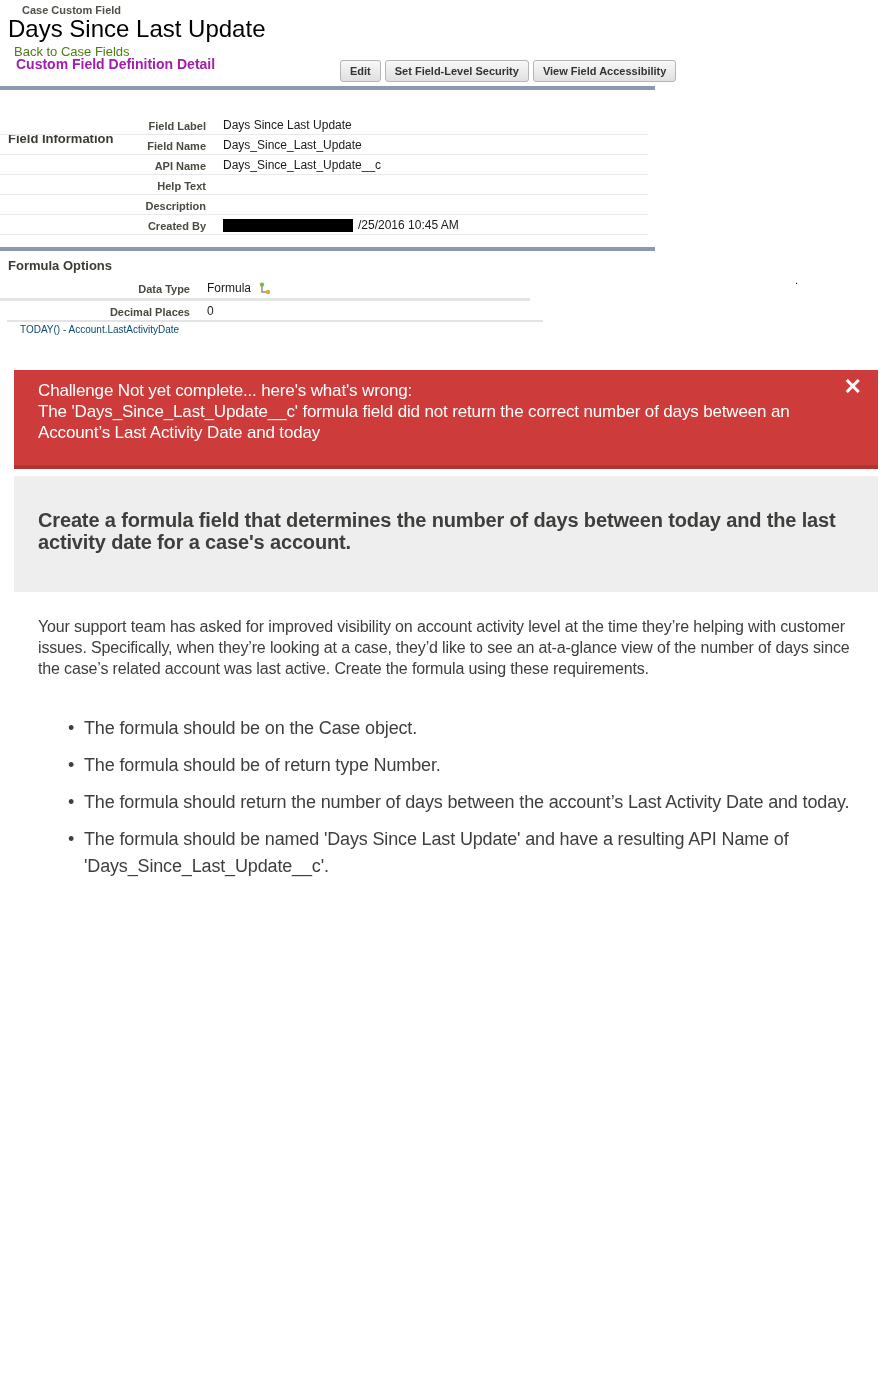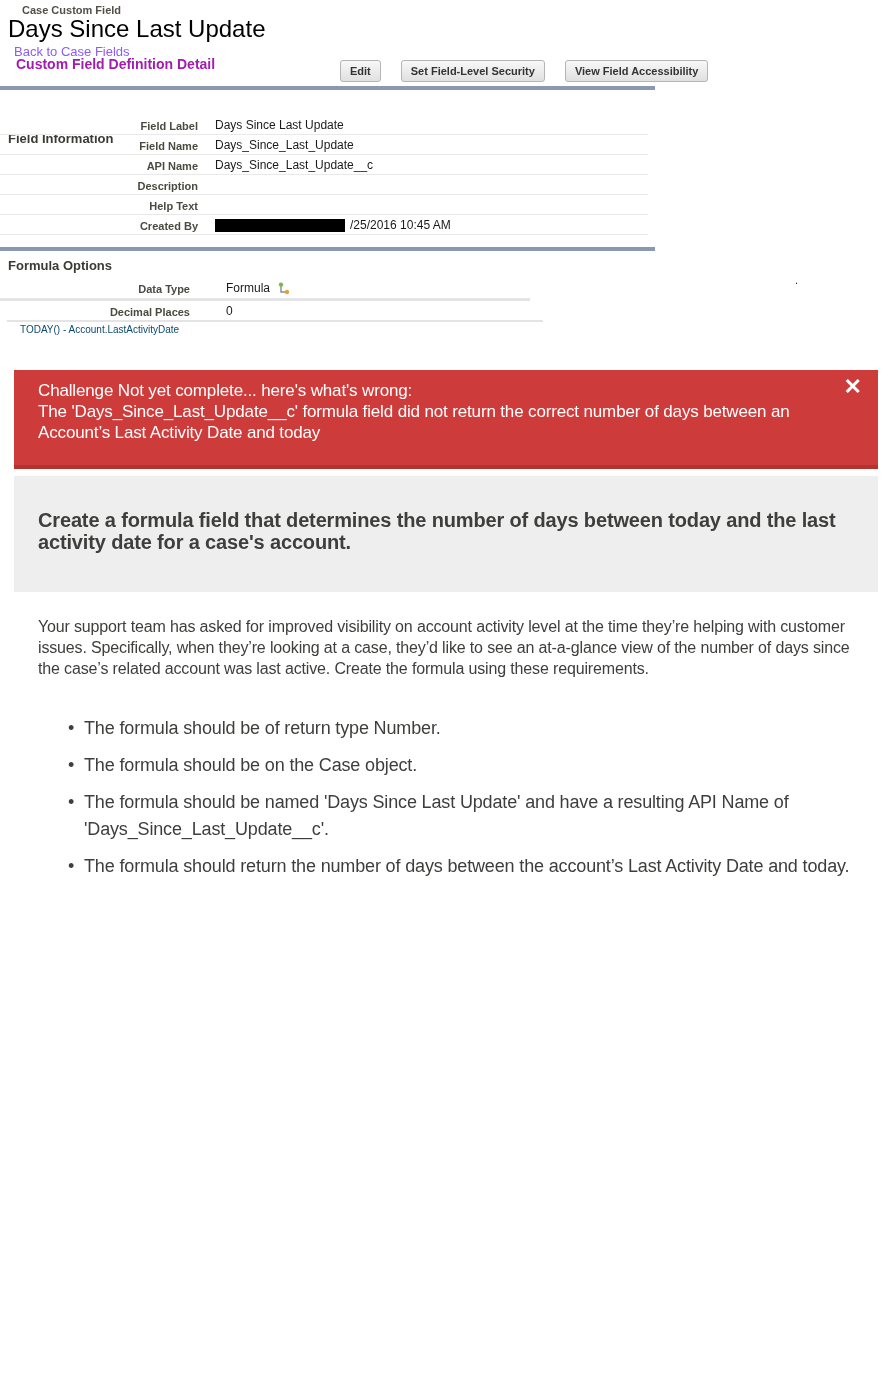--- a/index.html
+++ b/index.html
@@ -3,44 +3,44 @@
 <meta charset="utf-8">
 <style>
   * { margin:0; padding:0; box-sizing:border-box; }
   html,body { background:#fff; }
   body { width:892px; height:1392px; font-family:"Liberation Sans", sans-serif; position:relative; overflow:hidden; }
   #app { position:relative; width:892px; height:1064px; }
 
   
   .entity-label { position:absolute; top:4px; left:22px; font-size:11px; font-weight:bold; color:#514F47; }
   .page-title   { position:absolute; top:15px; left:8px; font-size:24px; color:#000; letter-spacing:0; }
-  .back-link    { position:absolute; top:44px; left:14px; font-size:13px; color:#8b5cf6; text-decoration:none; cursor:pointer; }
+  .back-link    { position:absolute; top:44px; left:14px; font-size:13px; color:#4d7c0f; text-decoration:none; cursor:pointer; }
 
   .detail-title { position:absolute; top:56px; left:16px; font-size:14px; font-weight:bold; color:#a21caf; }
-  .btn-bar { position:absolute; top:60px; left:340px; display:flex; gap:20px; }
+  .btn-bar { position:absolute; top:60px; left:340px; display:flex; gap:4px; }
   .sf-btn {
     font-family:"Liberation Sans", sans-serif; font-size:11px; font-weight:bold; color:#333;
     background:linear-gradient(#F8F8F9,#E0E0E1); border:1px solid #B5B5B5; border-radius:3px;
     padding:4px 9px; cursor:pointer; white-space:nowrap;
   }
   .slate-bar { position:absolute; left:0; width:655px; height:4px; background:#8B99B0; }
   .bar-1 { top:86px; }
   .bar-2 { top:247px; }
 
   .section-title { position:absolute; left:8px; font-size:13px; font-weight:bold; color:#3B3A33; }
   .t-fieldinfo { top:95px;margin-top:36px; }
   .t-formula  { top:258px; }
 
   .info-table { position:absolute; top:115px; left:0; width:648px; }
-  .info-row { display:flex; align-items:flex-start; min-height:20px; border-bottom:1px solid #E9E9E9; padding:3px 0 2px 8px; }
+  .info-row { display:flex; align-items:flex-start; min-height:20px; border-bottom:1px solid #E9E9E9; padding:3px 0 2px 16px; }
   .info-label { width:190px; text-align:right; font-size:11px; font-weight:bold; color:#4A4A41; padding-top:2px; }
   .info-value { margin-left:17px; font-size:12px; color:#1a1a1a; display:flex; align-items:center; gap:4px; }
   .redaction-bar { display:inline-block; width:130px; height:13px; background:#000; margin-right:1px; }
 
-  .fo-row { position:absolute; left:0; width:648px; display:flex; align-items:flex-end;gap:19px; }
+  .fo-row { position:absolute; left:0; width:648px; display:flex; align-items:flex-end; }
   .fo-datatype { top:281px; }
   .fo-decimal  { top:304px; }
   .fo-div1 { position:absolute; top:298px; left:0; width:530px; height:3px; background:#E4E4E4; }
   .fo-div2 { position:absolute; top:320px; left:7px; width:536px; height:2px; background:#E4E4E4; }
   .formula-text { position:absolute; top:324px; left:0; font-size:10px; color:#0c4a6e;padding-left:20px; }
   .datatype-icon { display:inline-block; width:13px; height:13px; margin-left:3px; }
   .stray-dot { position:absolute; top:274px; left:795px; font-size:11px; color:#222; }
 
   
   .challenge { position:absolute; top:370px; left:14px; width:864px; color:#3E3E3C; letter-spacing:-0.15px; }
@@ -91,25 +91,25 @@
     </div>
     <div class="info-row">
       <div class="info-label">Field Name</div>
       <div class="info-value">Days_Since_Last_Update</div>
     </div>
     <div class="info-row">
       <div class="info-label">API Name</div>
       <div class="info-value">Days_Since_Last_Update__c</div>
     </div>
     <div class="info-row">
-      <div class="info-label">Description</div>
+      <div class="info-label">Help Text</div>
       <div class="info-value"></div>
     </div>
     <div class="info-row">
-      <div class="info-label">Help Text</div>
+      <div class="info-label">Description</div>
       <div class="info-value"></div>
     </div>
     <div class="info-row">
       <div class="info-label">Created By</div>
       <div class="info-value">
         <span class="redaction-bar"></span>
         <span>/25/2016 10:45 AM</span>
       </div>
     </div>
   </div>
@@ -149,21 +149,21 @@
       <button class="close-btn">✕</button>
     </div>
 
     <div class="objective-box">
       <div class="objective">Create a formula field that determines the number of days between today and the last activity date for a case's account.</div>
     </div>
 
     <div class="description">Your support team has asked for improved visibility on account activity level at the time they’re helping with customer issues. Specifically, when they’re looking at a case, they’d like to see an at-a-glance view of the number of days since the case’s related account was last active. Create the formula using these requirements.</div>
 
     <ul class="req-list">
+      <li>The formula should be on the Case object.</li>
       <li>The formula should be of return type Number.</li>
-      <li>The formula should be on the Case object.</li>
+      <li>The formula should return the number of days between the account’s Last Activity Date and today.</li>
       <li>The formula should be named 'Days Since Last Update' and have a resulting API Name of 'Days_Since_Last_Update__c'.</li>
-      <li>The formula should return the number of days between the account’s Last Activity Date and today.</li>
     </ul>
 
   </div>
 
 </div>
 
 </body></html>

